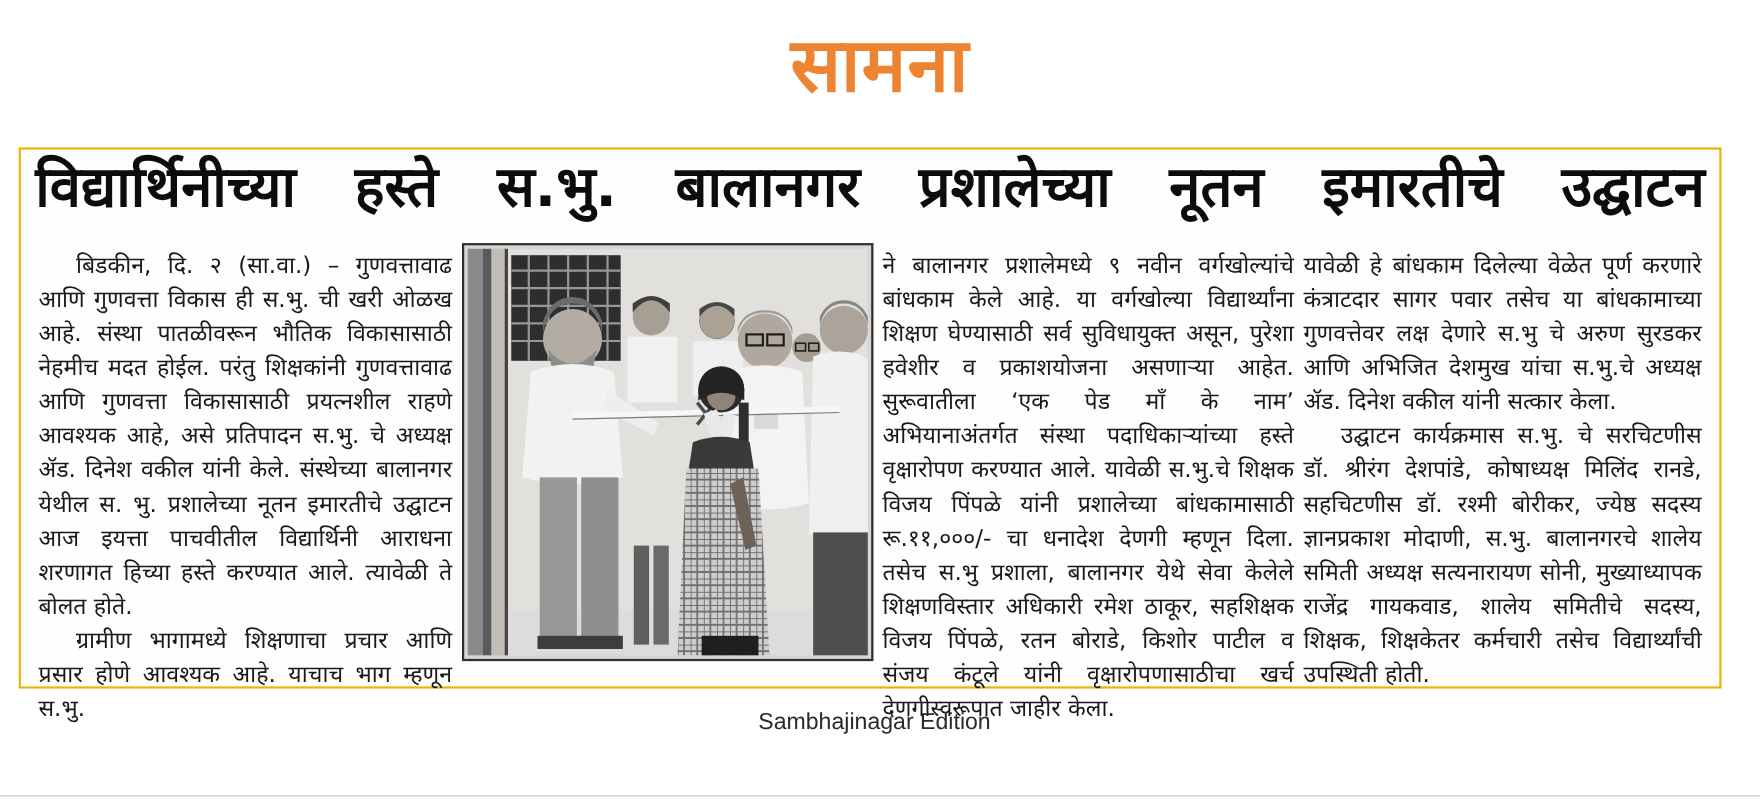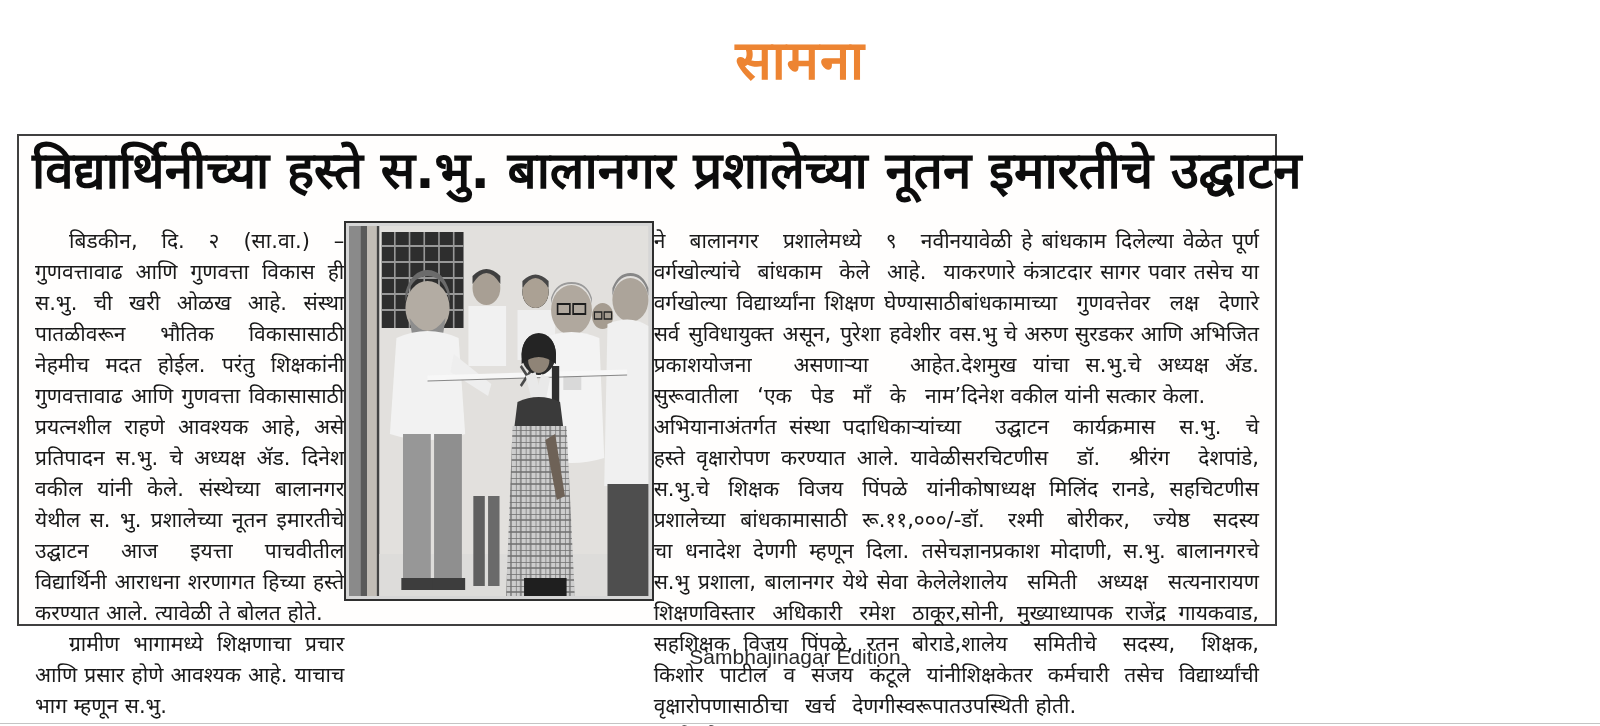--- a/index.html
+++ b/index.html
@@ -11,32 +11,32 @@
     position: relative;
   }
   
   .masthead {
     position: absolute; top: 18px; left: 0; width: 100%;
     text-align: center;
   }
   .masthead-title {
     display: inline-block;
     color: #ED8432;
-    font-size: 54px;
+    font-size: 68px;
     font-weight: 800;
     line-height: 86px;
     letter-spacing: 1px;
     font-family: "DejaVu Sans", sans-serif;
   }
   
   .article-box {
     position: absolute;
     left: 17px; top: 134px;
-    width: 1260px; height: 492px;
-    border: 2px solid #404040;
+    width: 1548px; height: 492px;
+    border: 2px solid #eab308;
     background: #fffefd;
   }
   .headline {
     margin: 4px 13px 0 13px;
     font-size: 51px;
     font-weight: 700;
     color: #0c0c0c;
     line-height: 1.2;
     text-align: justify;
     text-align-last: justify;

